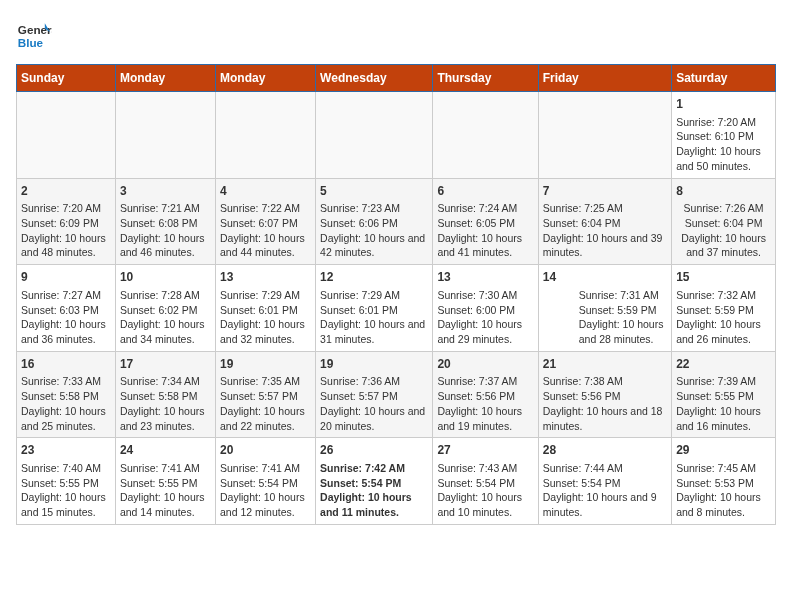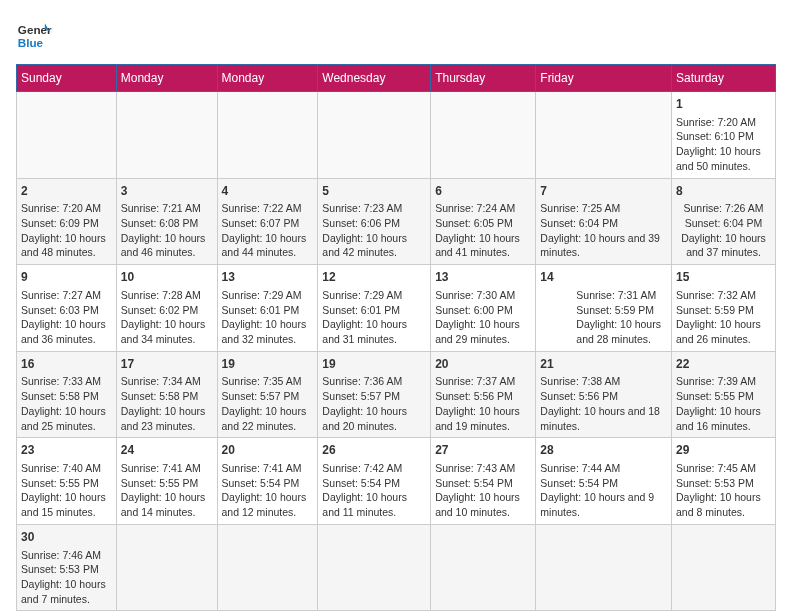--- a/index.html
+++ b/index.html
@@ -36,26 +36,26 @@
     .location {
       font-size: 14px;
       color: #555;
     }
     table {
       width: 100%;
       border-collapse: collapse;
       font-size: 11px;
     }
     thead tr th {
-      background-color: #be185d;
+      background-color: #c2410c;
       color: #fff;
       padding: 6px 4px;
       text-align: left;
       font-size: 12px;
-      font-weight: normal;
+      font-weight: bold;
       border: 1px solid #2e6aa8;
     }
     tbody tr td {
       border: 1px solid #ccc;
       vertical-align: top;
       padding: 4px;
       min-height: 70px;
       height: 80px;
       background: #fff;
       color: #333;
@@ -265,21 +265,21 @@
 Daylight: 10 hours and 14 minutes.</div>
         </td>
         <td>
           <span class="day-number">20</span>
           <div style="white-space: pre-line;">Sunrise: 7:41 AM
 Sunset: 5:54 PM
 Daylight: 10 hours and 12 minutes.</div>
         </td>
         <td>
           <span class="day-number">26</span>
-          <div style="white-space: pre-line;">Sunrise: 7:42 AM
+          <div style="white-space: pre-line; font-weight: bold;">Sunrise: 7:42 AM
 Sunset: 5:54 PM
 Daylight: 10 hours and 11 minutes.</div>
         </td>
         <td>
           <span class="day-number">27</span>
           <div style="white-space: pre-line;">Sunrise: 7:43 AM
 Sunset: 5:54 PM
 Daylight: 10 hours and 10 minutes.</div>
         </td>
         <td>
@@ -288,28 +288,14 @@
 Sunset: 5:54 PM
 Daylight: 10 hours and 9 minutes.</div>
         </td>
         <td>
           <span class="day-number">29</span>
           <div style="white-space: pre-line;">Sunrise: 7:45 AM
 Sunset: 5:53 PM
 Daylight: 10 hours and 8 minutes.</div>
         </td>
       </tr>
-      <tr>
-        <td>
-          <span class="day-number">30</span>
-          <div style="white-space: pre-line;">Sunrise: 7:46 AM
-Sunset: 5:53 PM
-Daylight: 10 hours and 7 minutes.</div>
-        </td>
-        <td class="empty"></td>
-        <td class="empty"></td>
-        <td class="empty"></td>
-        <td class="empty"></td>
-        <td class="empty"></td>
-        <td class="empty"></td>
-      </tr>
     </tbody>
 </table>
 
 </body></html>

